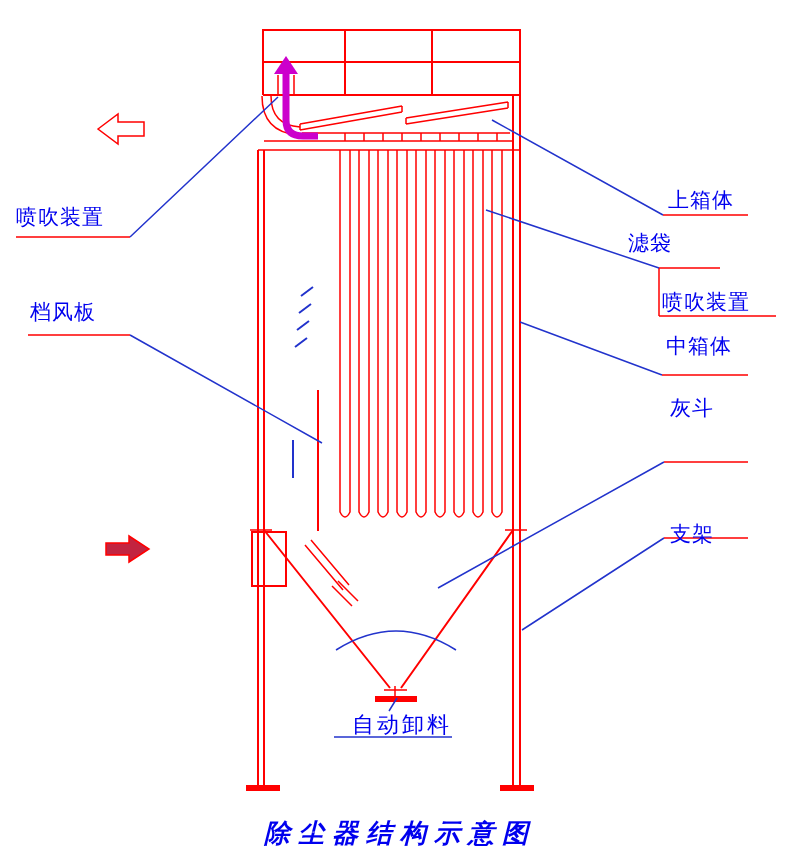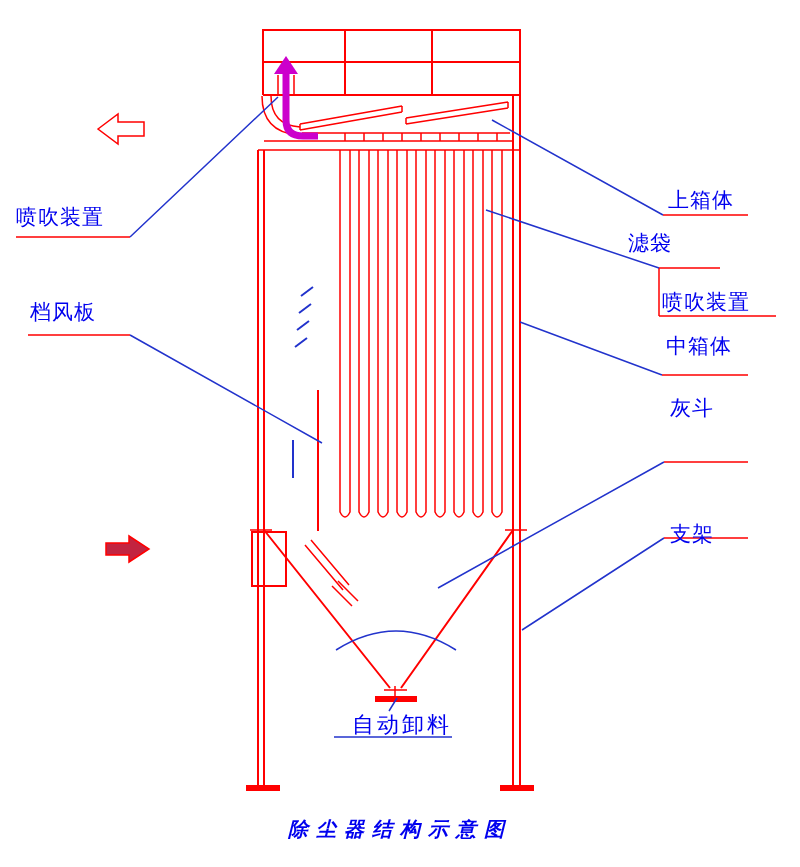--- a/index.html
+++ b/index.html
@@ -24,21 +24,21 @@
     color:var(--label_text,#0000ee);
     font-size:21px;
     white-space:nowrap;
     letter-spacing:1px;
   }
   .lbl-big{font-size:22px;letter-spacing:3px;}
   .title{
     position:absolute;
     left:0;right:0;top:816px;
     text-align:center;
-    font-size:20px;
+    font-size:26px;
     font-weight:bold;
     font-style:italic;
     letter-spacing:8px;
     color:var(--label_text,#0000ee);
   }
 </style>
 </head>
 <body>
 
 <div class="canvas">

